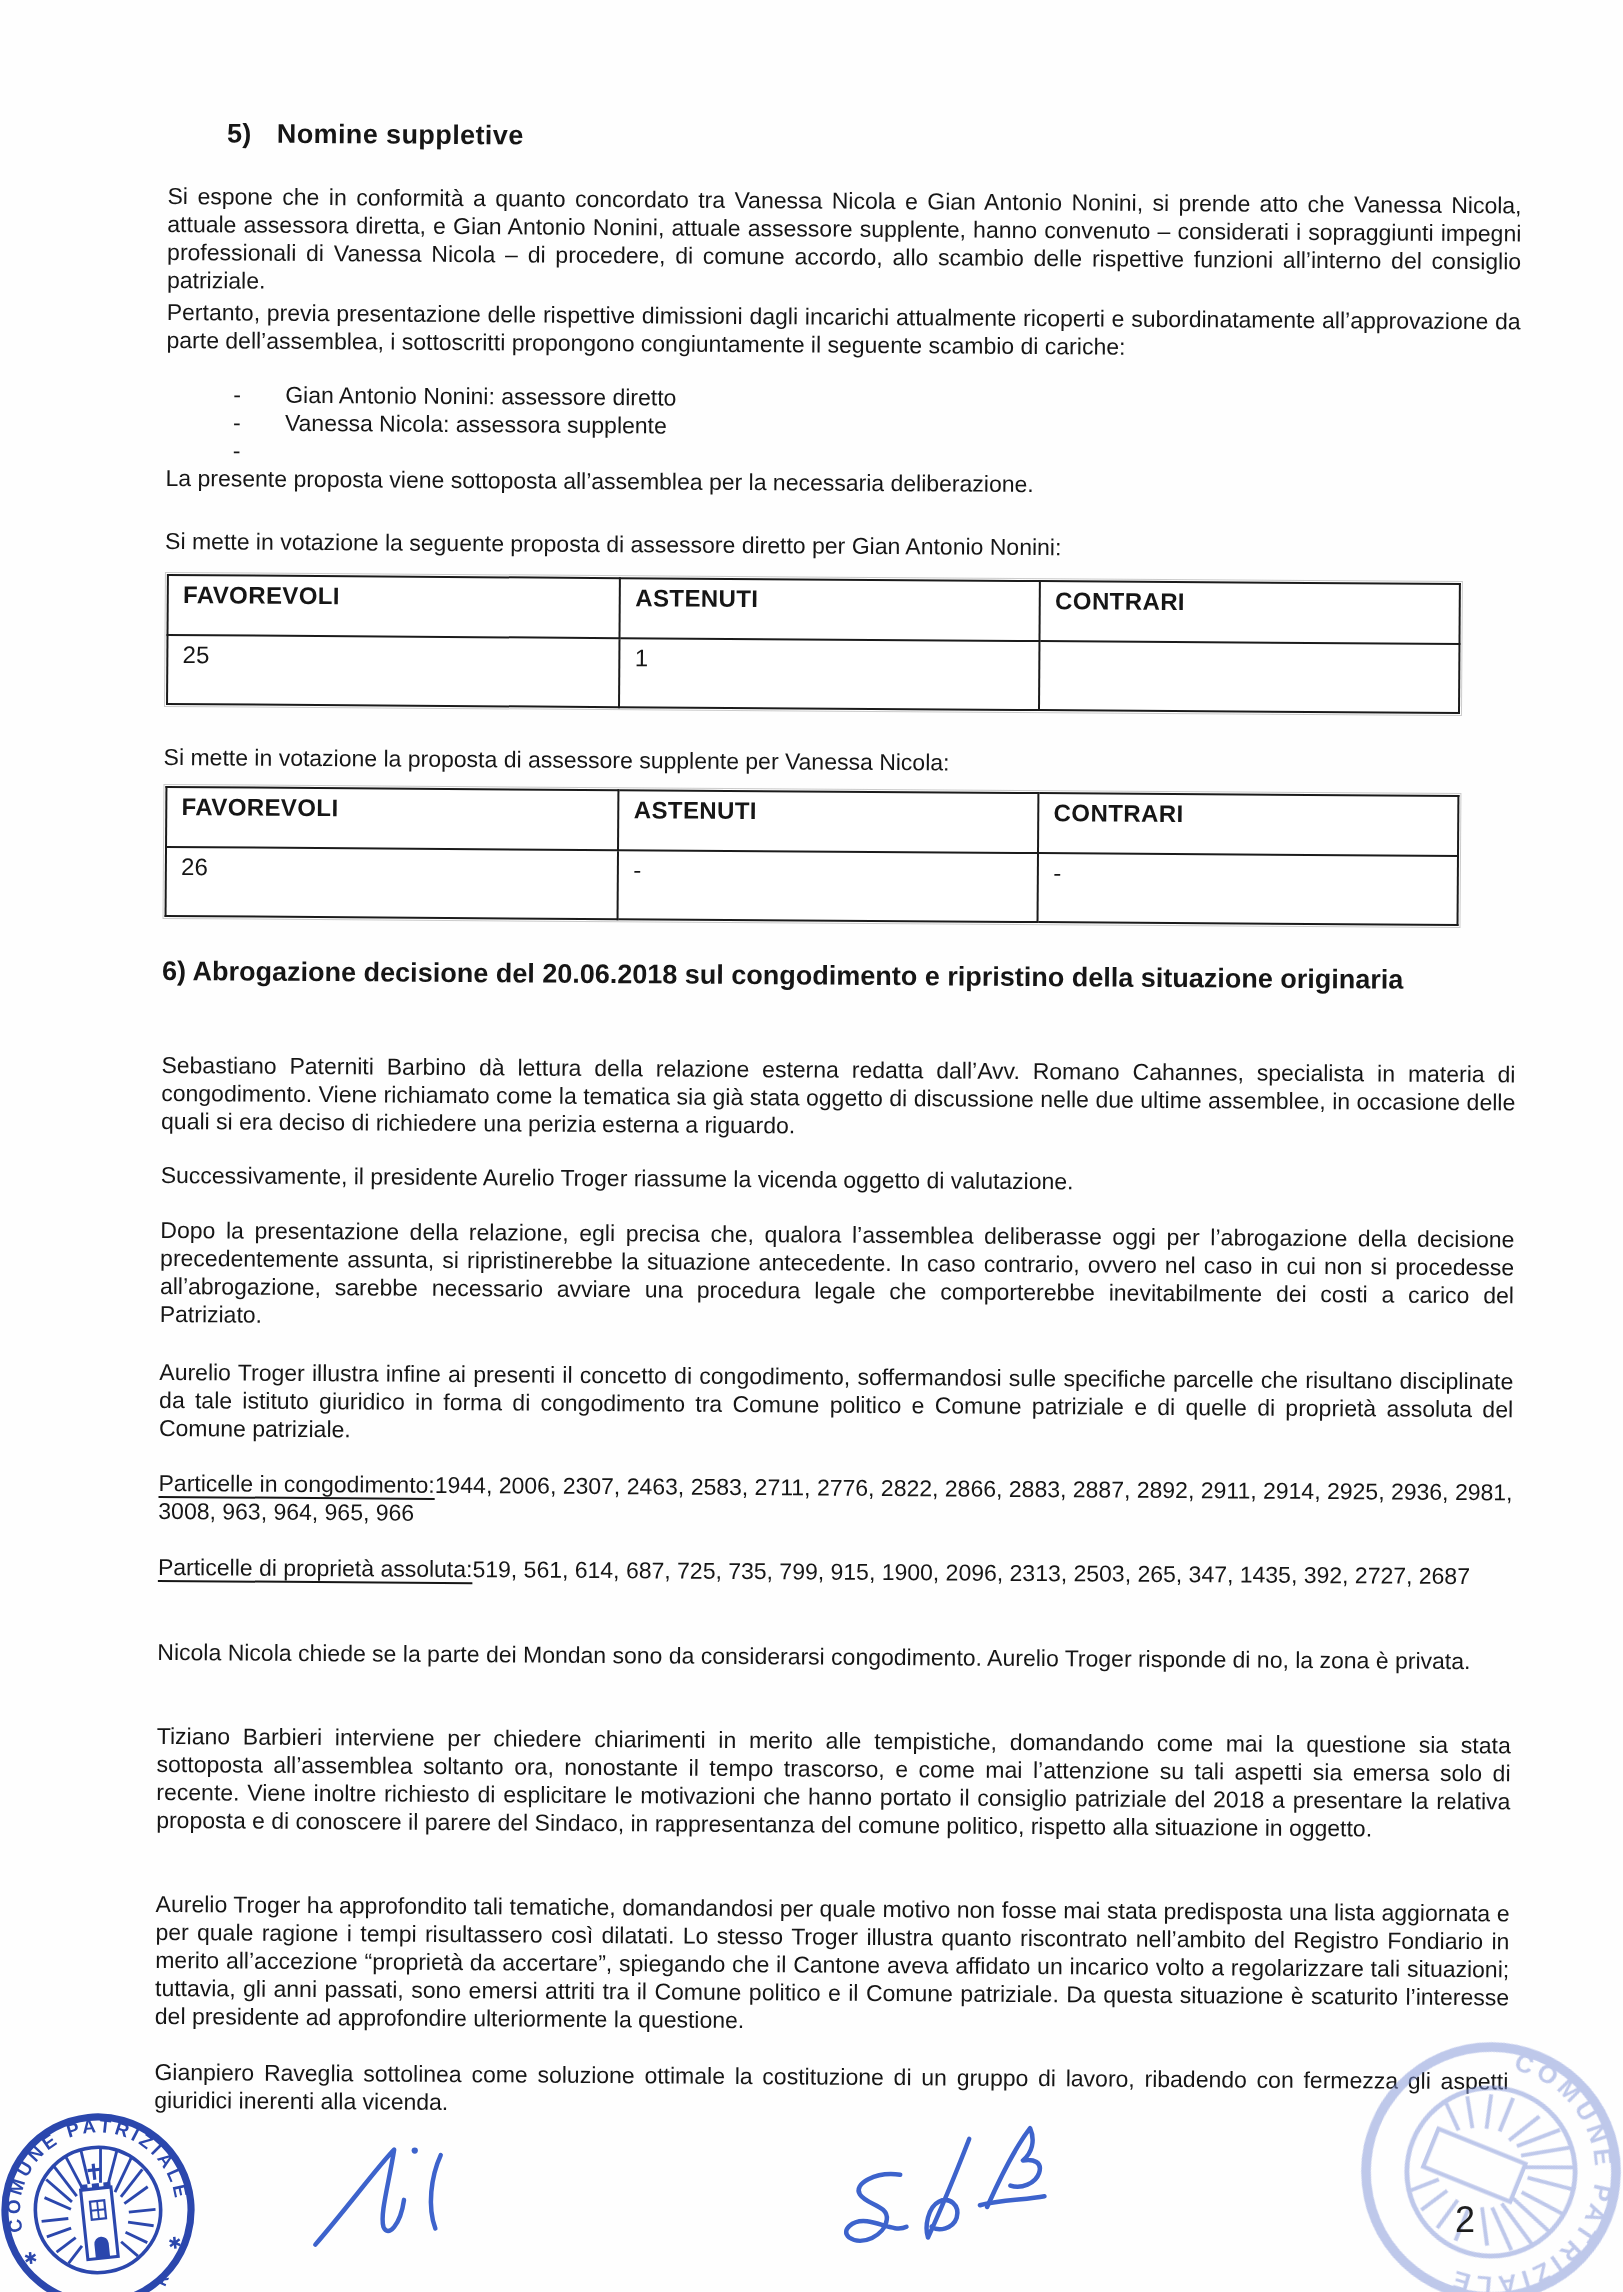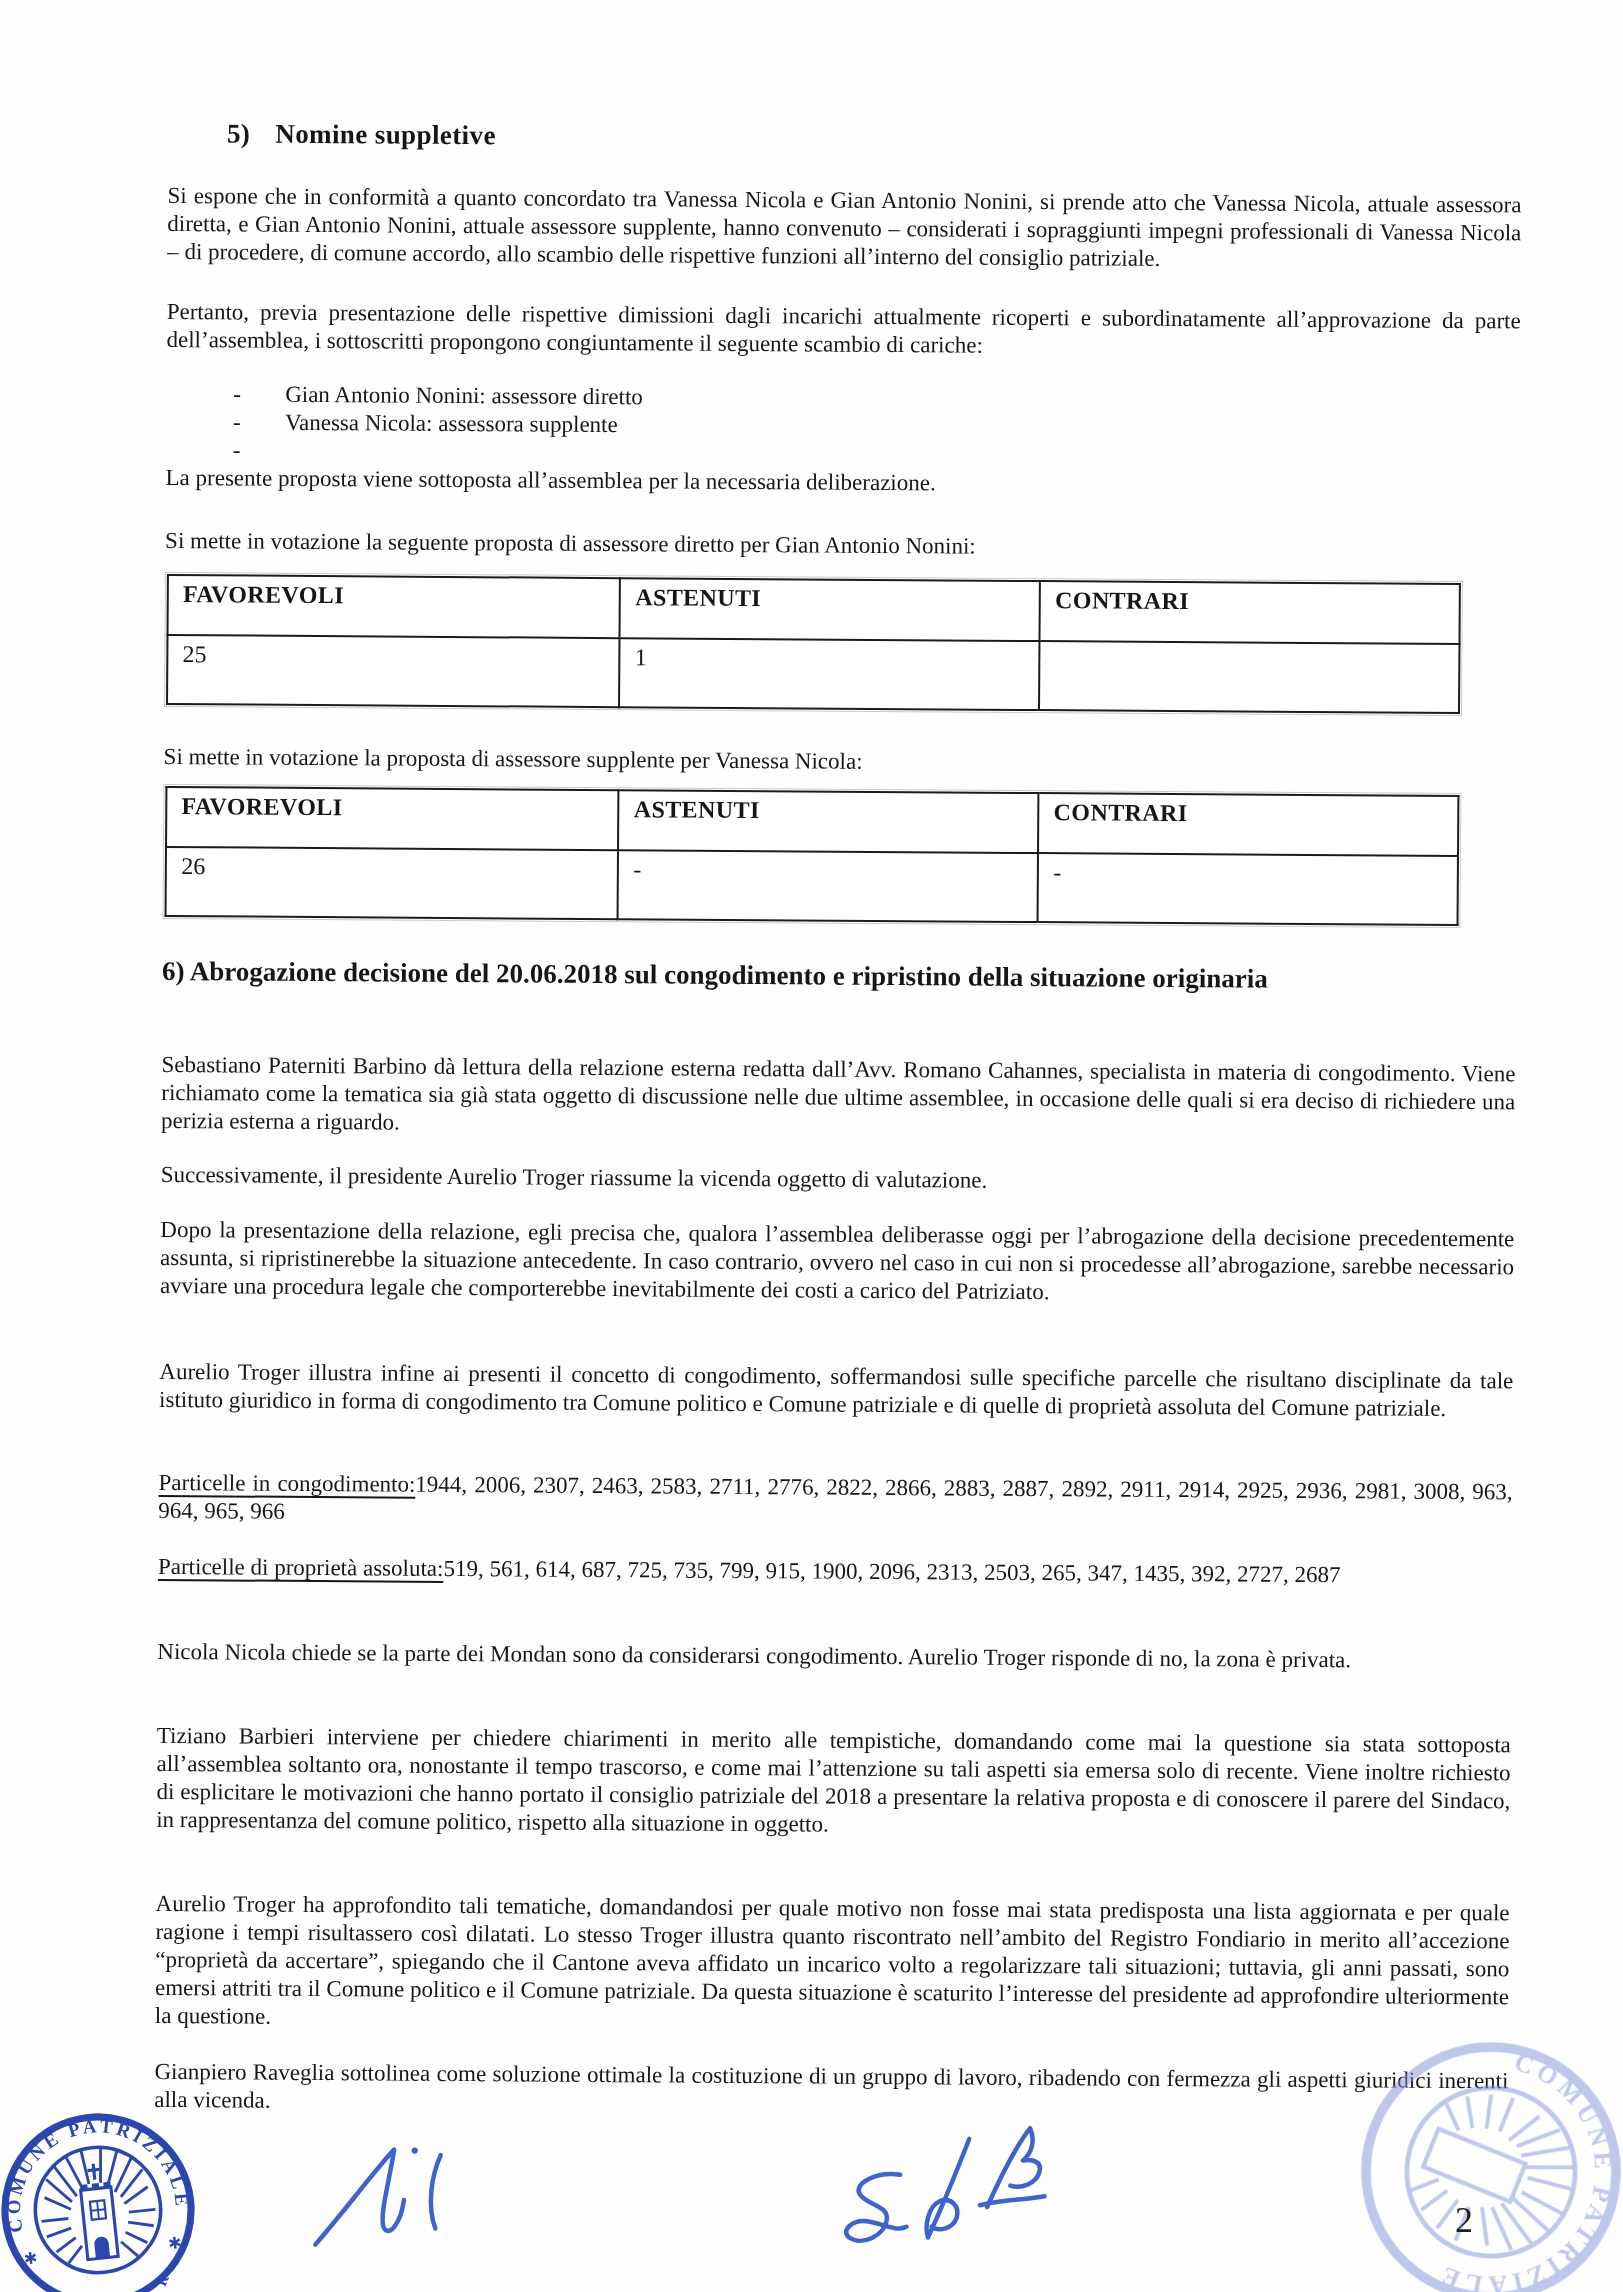--- a/index.html
+++ b/index.html
@@ -1,18 +1,18 @@
 <!DOCTYPE html>
 <html style="font-size:14.3px"><head>
 <meta charset="utf-8">
 <style>
   html,body{margin:0;padding:0;background:#9a9a9a;}
   .page{
     position:relative;width:1624px;height:2293px;background:#fefefe;
-    overflow:hidden;font-family:Liberation Serif, serif;color:#161616;
+    overflow:hidden;font-family:Liberation Sans, sans-serif;color:#161616;
   }
   .scan{position:absolute;inset:0;transform:rotate(.4deg);transform-origin:170px 134px;}
   .block{position:absolute;left:168px;width:1354px;font-size:23px;line-height:28px;text-align:justify;}
   .single{text-align:left;}
   .h5{left:227px;width:806px;font-size:27px;font-weight:bold;text-align:left;letter-spacing:0.4px;}
   .h5 .num{display:inline-block;margin-right:25px;}
   .h6{font-size:27px;font-weight:bold;line-height:39px;}
   .bullets{left:235px;width:1075px;text-align:left;}
   .bullets .row{display:flex;}
   .bullets .dash{width:52px;flex:0 0 52px;}

